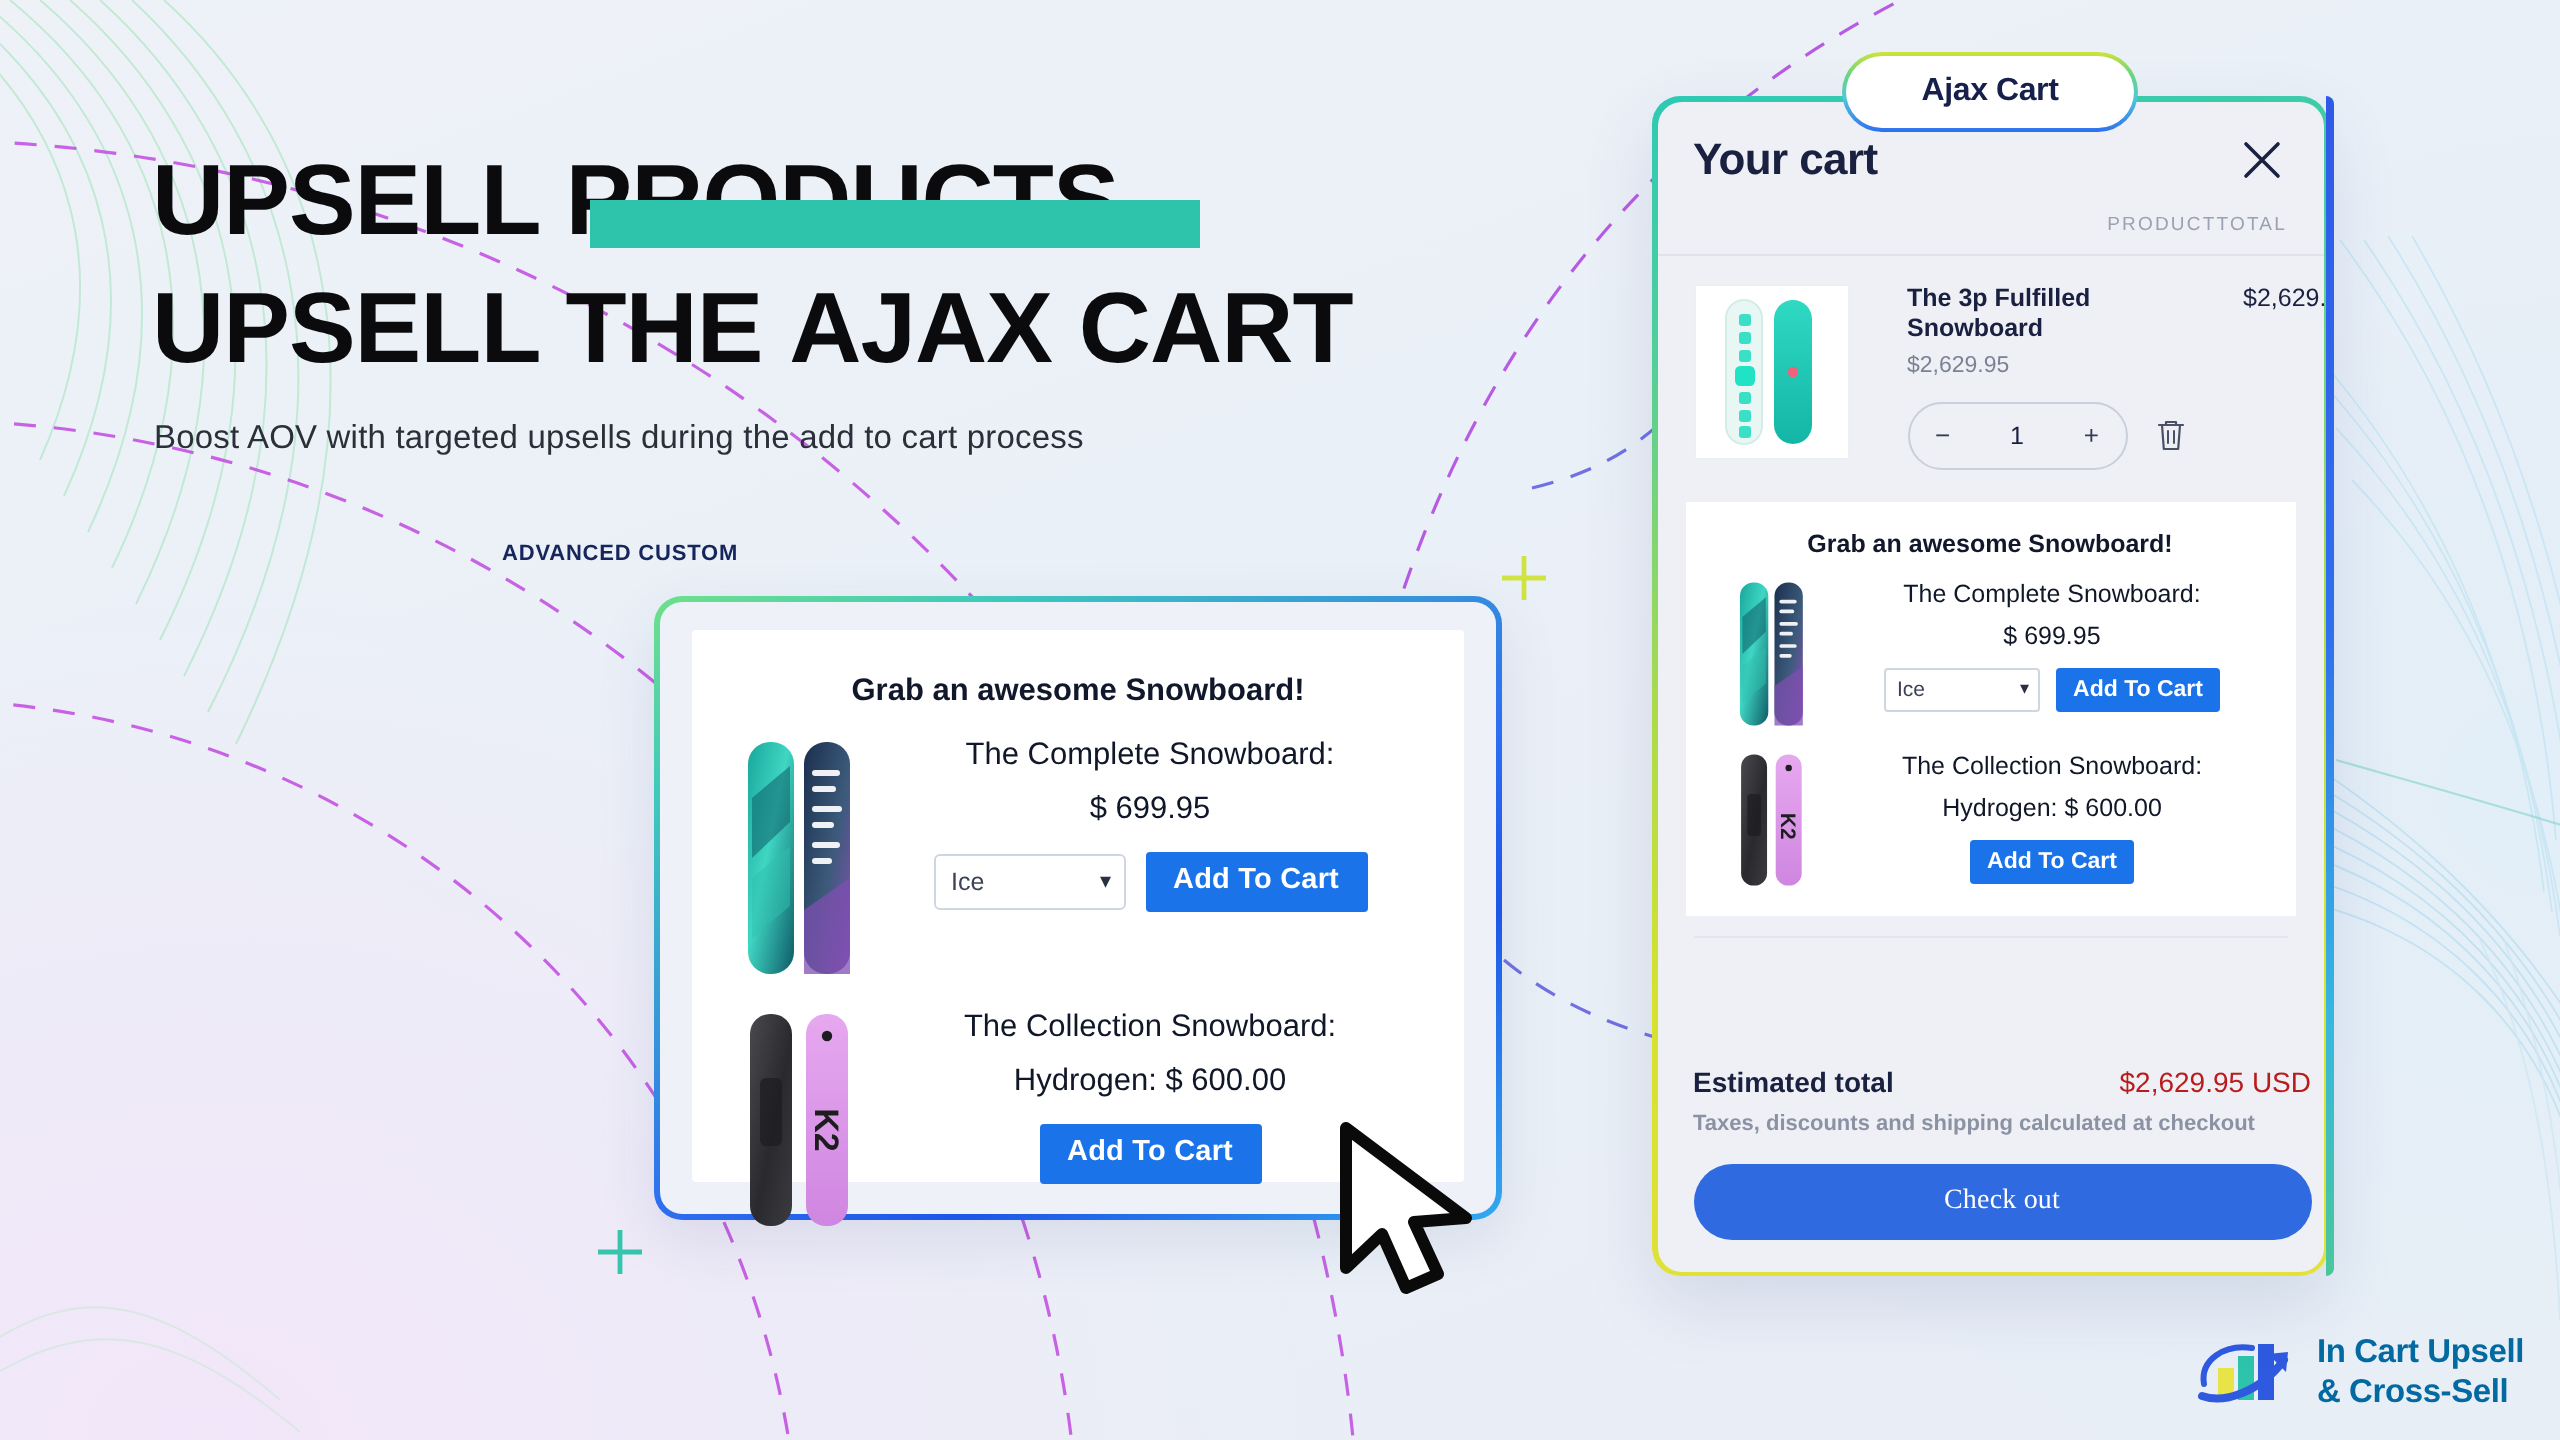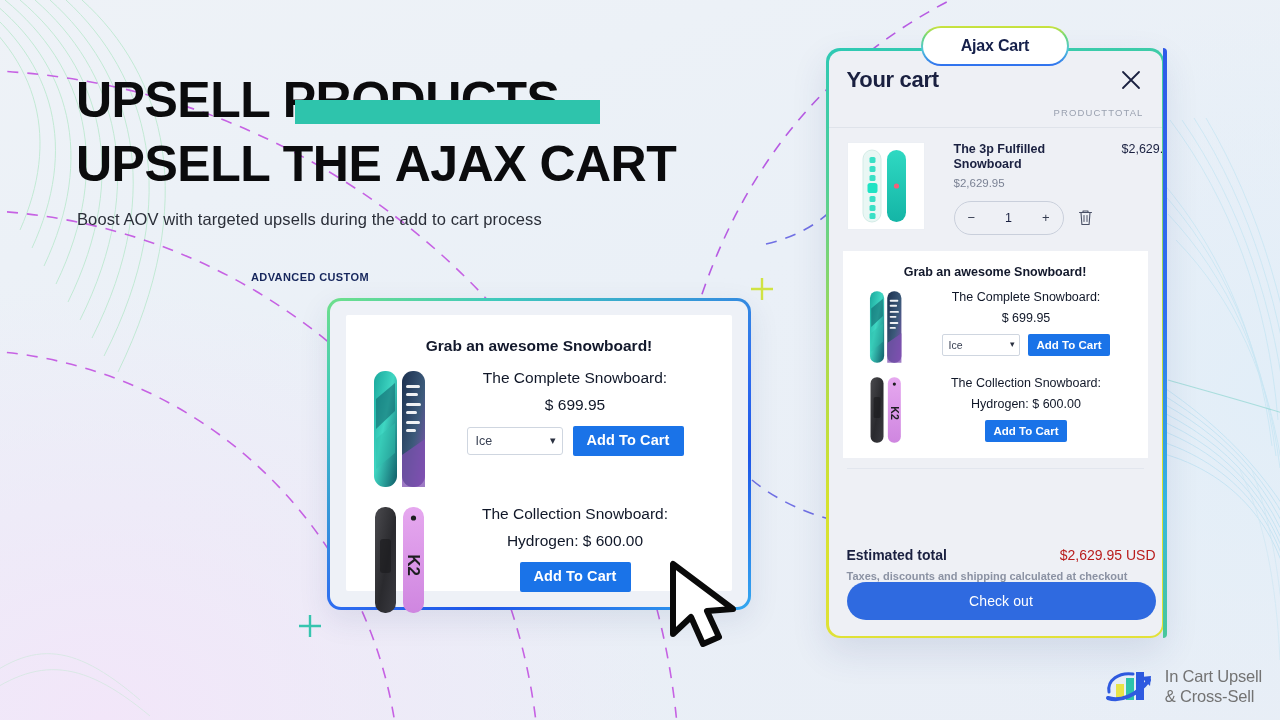--- a/index.html
+++ b/index.html
@@ -184,28 +184,28 @@
   }
   .d-up-row2 { margin-top: 12px; }
   .drawer-upsell-divider { height: 1px; background: #e2e6ee; margin: 10px 18px 0 18px; }
 
   .drawer-foot { margin-top: auto; padding: 14px 6px 16px 18px; }
   .tot-row { display: flex; justify-content: space-between; align-items: baseline; }
   .tot-label { font-size: 14px; font-weight: 800; color: #1a2040; }
   .tot-val { font-size: 14px; color: #b91c1c; }
   .tot-note { font-size: 11px; color: #8b92a3; margin-top: 7px; font-weight: bold; }
   .btn-checkout {
-    width: 100%; height: 38px; border: none; border-radius: 19px;
+    margin-top: 14px; width: 100%; height: 38px; border: none; border-radius: 19px;
     background: #2f6ae0; color: #fff; font-size: 14px; cursor: pointer;
-    font-family: Liberation Sans, sans-serif; letter-spacing: .1px;
+    font-family: Liberation Serif, serif; letter-spacing: .1px;
   }
 
   
   .logo { position: absolute; right: 18px; bottom: 14px; display: flex; align-items: center; gap: 10px; }
-  .logo-text { font-size: 16.5px; font-weight: 400; color: #737373; line-height: 20px; letter-spacing: -0.2px; }
+  .logo-text { font-size: 16.5px; font-weight: 700; color: #0369a1; line-height: 20px; letter-spacing: -0.2px; }
 </style>
 </head>
 <body>
 
 <div class="bg-base"></div>
 <svg class="bg-svg" viewBox="0 0 1280 720">
   <defs>
     <clipPath id="clipAll">
         <rect x="0" y="0" width="1280" height="720"></rect>
       </clipPath>

